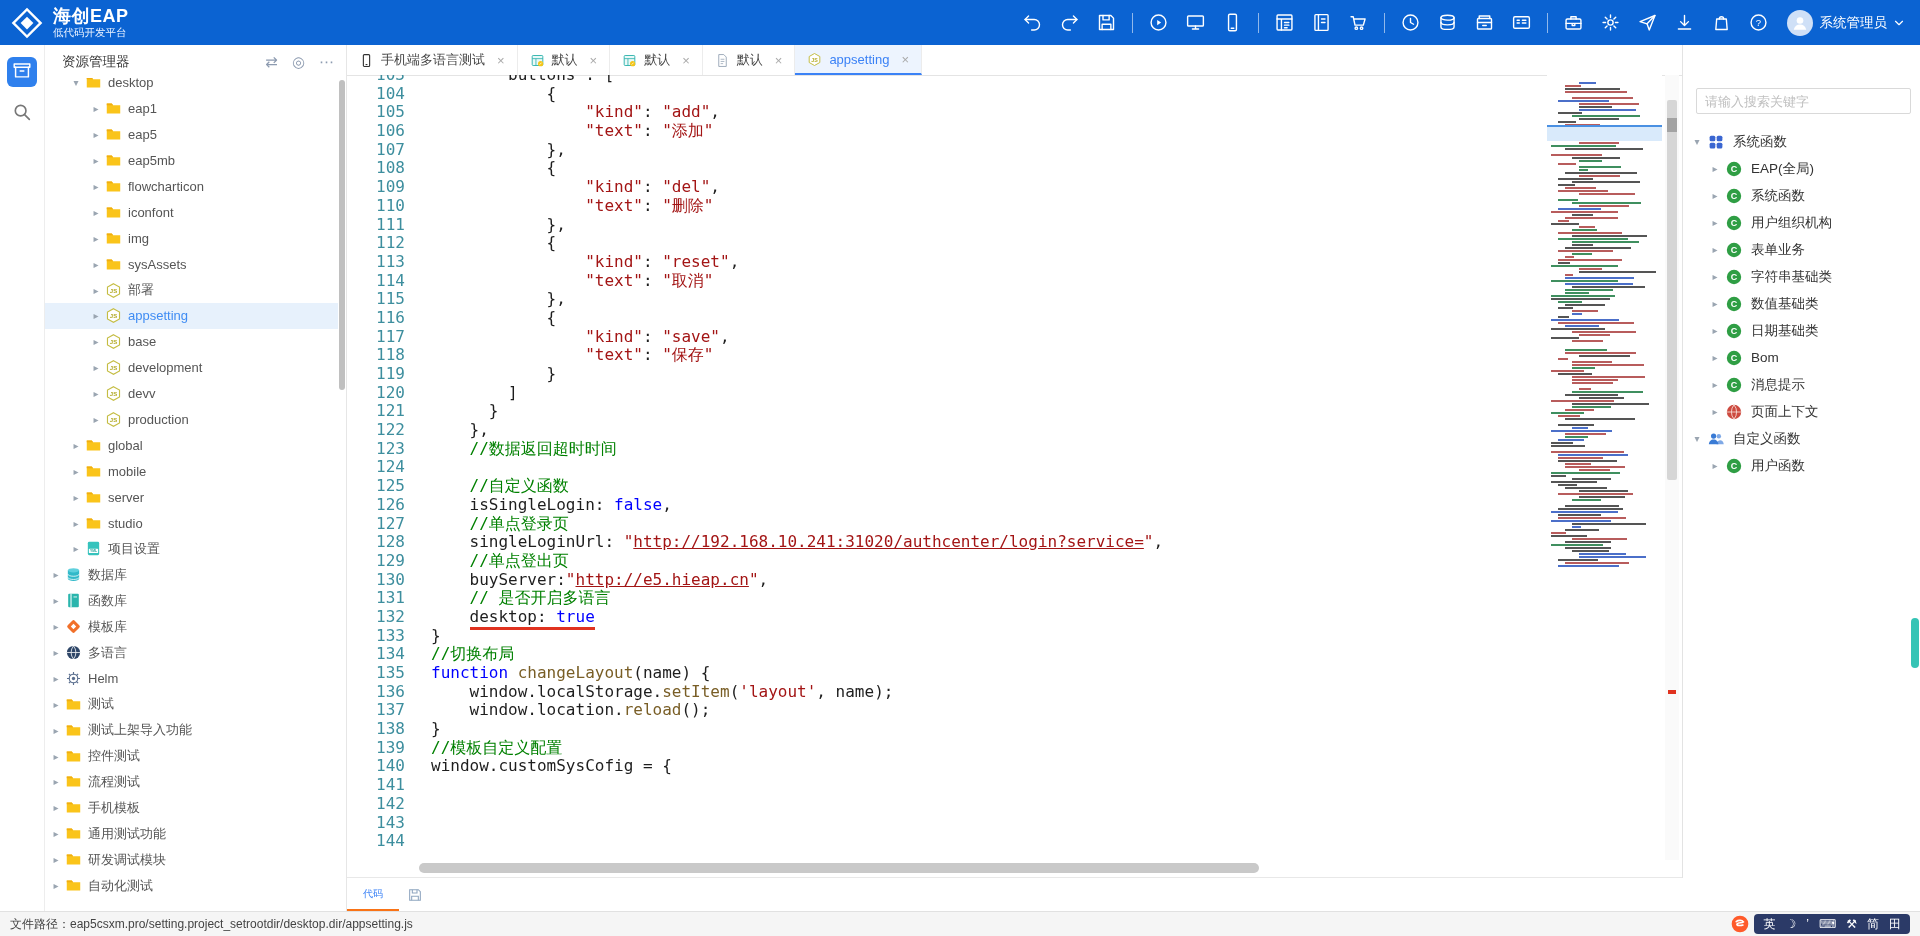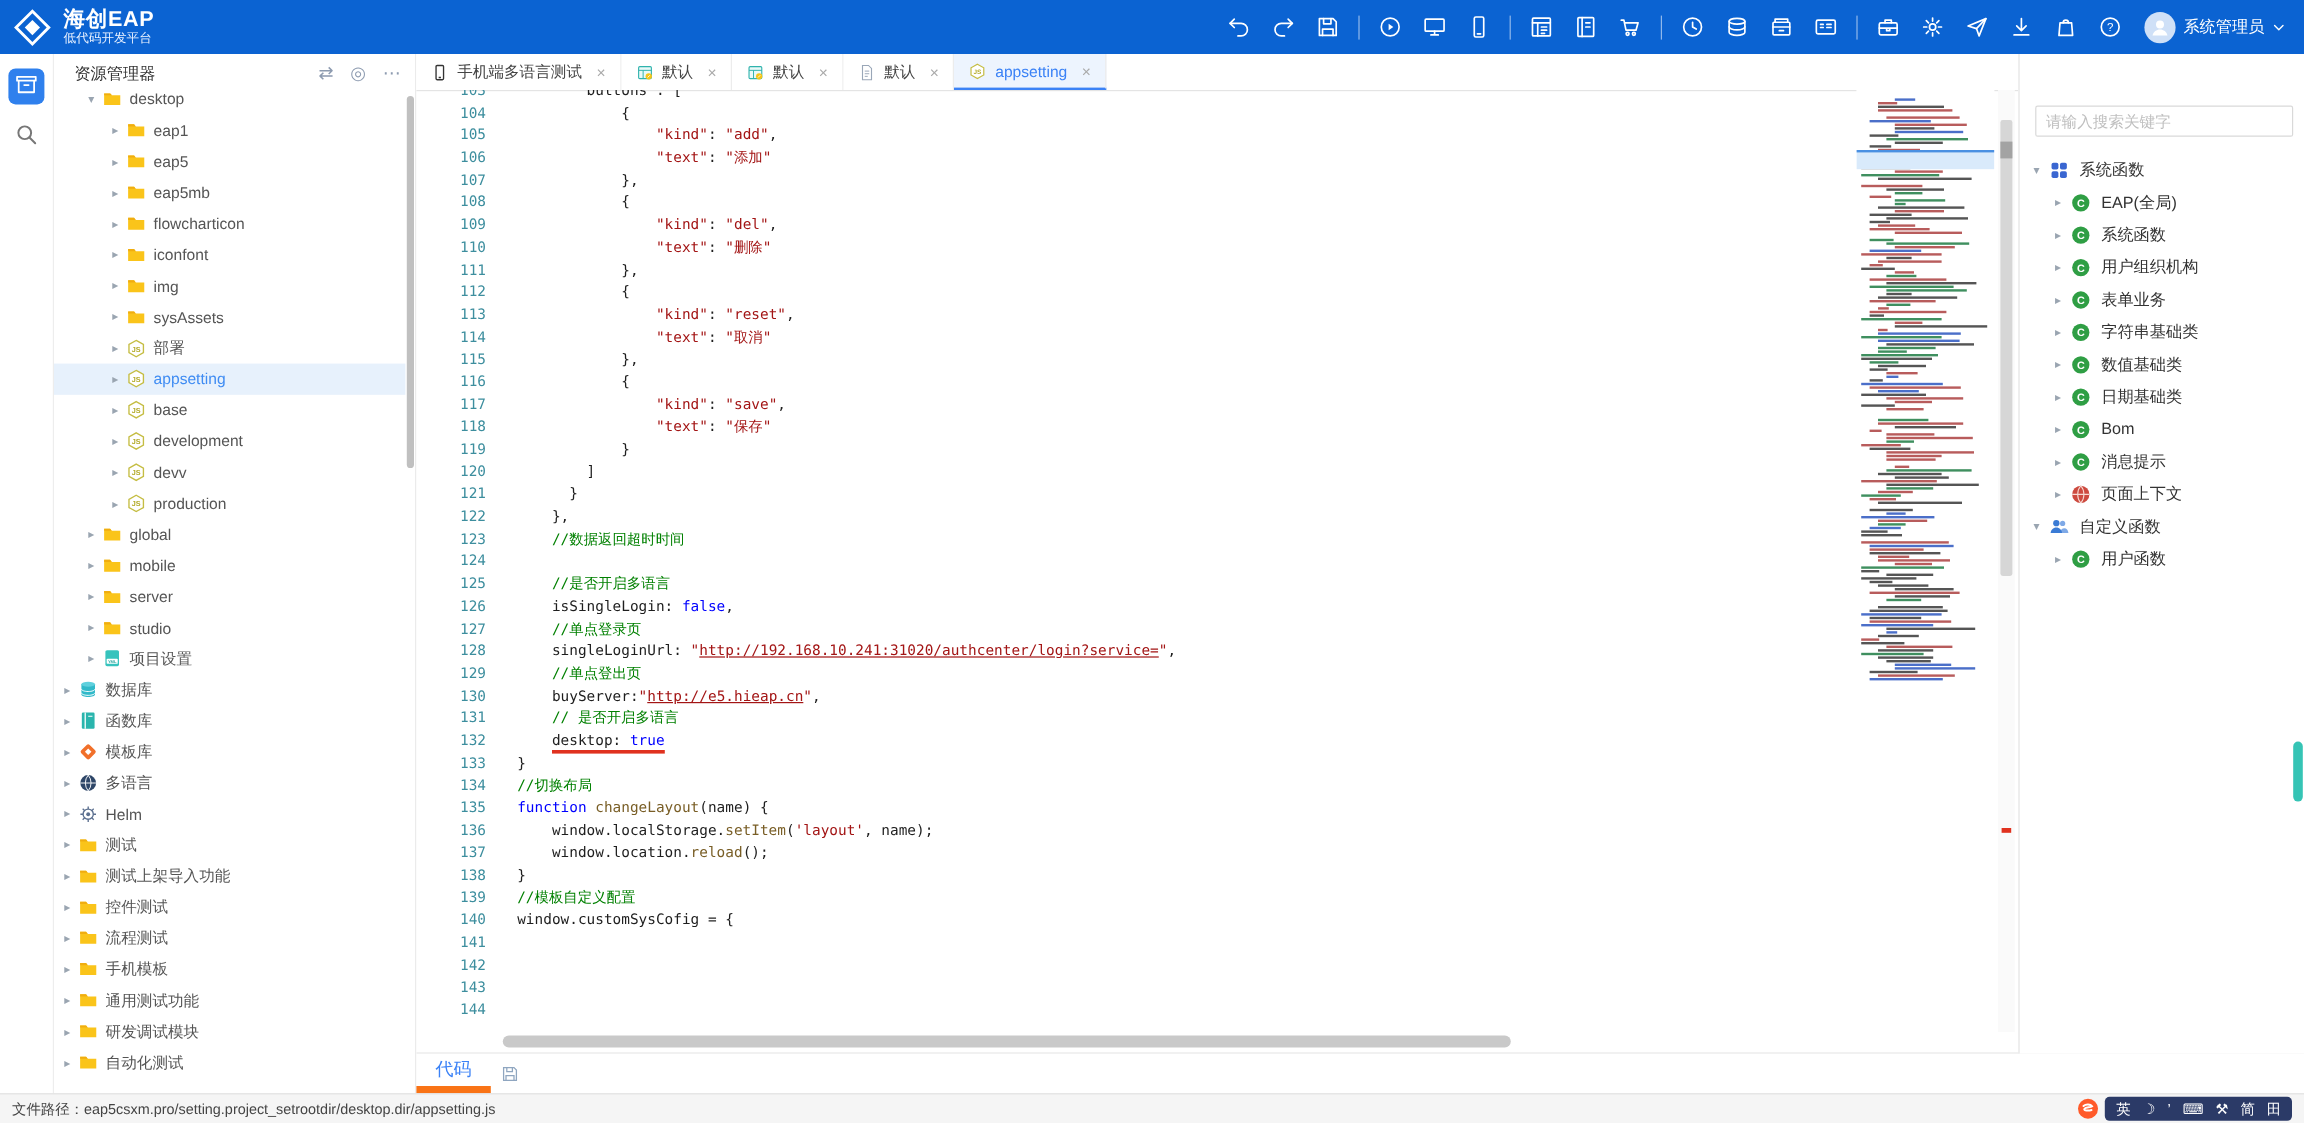--- a/index.html
+++ b/index.html
@@ -38,40 +38,40 @@
   .ticon svg{width:17px;height:17px;}
   .tree-sb{position:absolute;right:1px;top:35px;width:6px;height:310px;background:#c0c0c0;border-radius:3px;}
   
   .editorzone{position:absolute;left:347px;top:45px;right:238px;bottom:58px;background:#fff;}
   .tabstrip{height:30px;border-bottom:1px solid #e4e4e4;display:flex;align-items:stretch;}
   .tab{display:flex;align-items:center;padding:0 12px;border-right:1px solid #ececec;font-size:13px;color:#444;cursor:pointer;background:#fff;}
   .tab .ticn{display:flex;margin-right:7px;}
   .tab .ticn svg{width:15px;height:15px;}
   .tab .tclose{margin-left:12px;color:#a9a9a9;font-size:13px;}
   .tab.active{background:#edf4fe;color:#3b82f6;border-bottom:2.5px solid #3b82f6;}
-  .codeview{position:absolute;left:0;top:30px;width:1200px;bottom:18px;overflow:hidden;font-family:"DejaVu Sans Mono",monospace;font-size:12px;line-height:18.7px;}
+  .codeview{position:absolute;left:0;top:30px;width:1200px;bottom:18px;overflow:hidden;font-family:"DejaVu Sans Mono",monospace;font-size:16px;line-height:18.7px;}
   .gutter{position:absolute;left:0;top:0;width:58px;text-align:right;color:#3d8e9e;margin-top:-9px;}
   .clines{position:absolute;left:84px;top:0;right:0;margin-top:-9px;}
   .cl{white-space:pre;height:18.7px;}
   .s-p{color:#1e1e1e;} .s-s{color:#a31515;} .s-l{color:#a31515;text-decoration:underline;}
   .s-c{color:#008000;} .s-n{color:#098658;} .s-k{color:#0000ff;} .s-f{color:#795E26;} .s-t{color:#267f99;}
   .s-e{border-bottom:3px solid #e0321f;padding-bottom:1px;}
   
   .minimap{position:absolute;left:1200px;width:115px;top:30px;bottom:18px;overflow:hidden;background:#fff;}
   .mm-band{position:absolute;left:0;right:0;top:50px;height:14px;background:#d9eafb;border-top:2px solid #4a90e2;}
   .mmrow{height:2px;margin-bottom:1px;}
   .vscroll{position:absolute;left:1318px;width:14px;top:30px;bottom:18px;background:#fafafa;}
   .vthumb{position:absolute;left:2px;width:10px;top:25px;height:380px;background:#d6d6d6;border-radius:2px;}
   .vthumb2{position:absolute;left:2px;width:10px;top:43px;height:14px;background:#a3a3a3;}
   .vmark-red{position:absolute;left:3px;width:8px;top:615px;height:4px;background:#e0321f;}
   .hscroll{position:absolute;left:0;right:14px;bottom:4px;height:12px;}
   .hthumb{position:absolute;left:72px;width:840px;top:1px;height:10px;background:#c9c9c9;border-radius:5px;}
   
   .codetabbar{position:absolute;left:347px;right:0;bottom:24px;height:34px;background:#fff;border-top:1px solid #e8e8e8;display:flex;align-items:stretch;}
-  .ctab{display:flex;align-items:center;padding:0 16px;font-size:15px;color:#3b82f6;border-bottom:7px solid #f97316;cursor:pointer;}
+  .ctab{display:flex;align-items:center;padding:0 16px;font-size:10px;color:#3b82f6;border-bottom:3px solid #f97316;cursor:pointer;}
   .cbar-save{display:flex;align-items:center;margin-left:8px;cursor:pointer;}
   .cbar-save svg{width:16px;height:16px;}
   
   .rightpanel{position:absolute;right:0;top:45px;width:237px;bottom:58px;background:#fff;border-left:1px solid #e3e3e3;}
   .rp-search{position:absolute;left:13px;right:9px;top:43px;height:26px;border:1px solid #d9d9d9;border-radius:2px;font-size:13px;padding:0 8px;color:#333;font-family:"Liberation Sans",sans-serif;box-sizing:border-box;outline:none;}
   .rp-search::placeholder{color:#bfbfbf;}
   .rplist{position:absolute;left:0;right:0;top:83px;bottom:0;overflow:hidden;}
   .rprow{height:27px;display:flex;align-items:center;font-size:13.5px;color:#333;cursor:pointer;white-space:nowrap;}
   .rpcaret{width:16px;text-align:center;color:#9aa5b1;font-size:10px;flex:none;}
   .rpicon{width:18px;height:18px;margin:0 8px 0 2px;flex:none;}
@@ -720,21 +720,21 @@
           <div class="cl"><span class="s-p">            },</span></div>
           <div class="cl"><span class="s-p">            {</span></div>
           <div class="cl"><span class="s-p">                </span><span class="s-s">"kind"</span><span class="s-p">: </span><span class="s-s">"save"</span><span class="s-p">,</span></div>
           <div class="cl"><span class="s-p">                </span><span class="s-s">"text"</span><span class="s-p">: </span><span class="s-s">"保存"</span></div>
           <div class="cl"><span class="s-p">            }</span></div>
           <div class="cl"><span class="s-p">        ]</span></div>
           <div class="cl"><span class="s-p">      }</span></div>
           <div class="cl"><span class="s-p">    },</span></div>
           <div class="cl"><span class="s-p">    </span><span class="s-c">//数据返回超时时间</span></div>
           <div class="cl"> </div>
-          <div class="cl"><span class="s-p">    </span><span class="s-c">//是否开启多语言</span></div>
+          <div class="cl"><span class="s-p">    </span><span class="s-c">//自定义函数</span></div>
           <div class="cl"><span class="s-p">    isSingleLogin: </span><span class="s-k">false</span><span class="s-p">,</span></div>
           <div class="cl"><span class="s-p">    </span><span class="s-c">//单点登录页</span></div>
           <div class="cl"><span class="s-p">    singleLoginUrl: </span><span class="s-s">"</span><span class="s-l">http://192.168.10.241:31020/authcenter/login?service=</span><span class="s-s">"</span><span class="s-p">,</span></div>
           <div class="cl"><span class="s-p">    </span><span class="s-c">//单点登出页</span></div>
           <div class="cl"><span class="s-p">    buyServer:</span><span class="s-s">"</span><span class="s-l">http://e5.hieap.cn</span><span class="s-s">"</span><span class="s-p">,</span></div>
           <div class="cl"><span class="s-p">    </span><span class="s-c">// 是否开启多语言</span></div>
           <div class="cl"><span class="s-p">    </span><span class="s-p s-e">desktop</span><span class="s-p s-e">: </span><span class="s-k s-e">true</span></div>
           <div class="cl"><span class="s-p">}</span></div>
           <div class="cl"><span class="s-c">//切换布局</span></div>
           <div class="cl"><span class="s-k">function</span><span class="s-p"> </span><span class="s-f">changeLayout</span><span class="s-p">(name) {</span></div>

